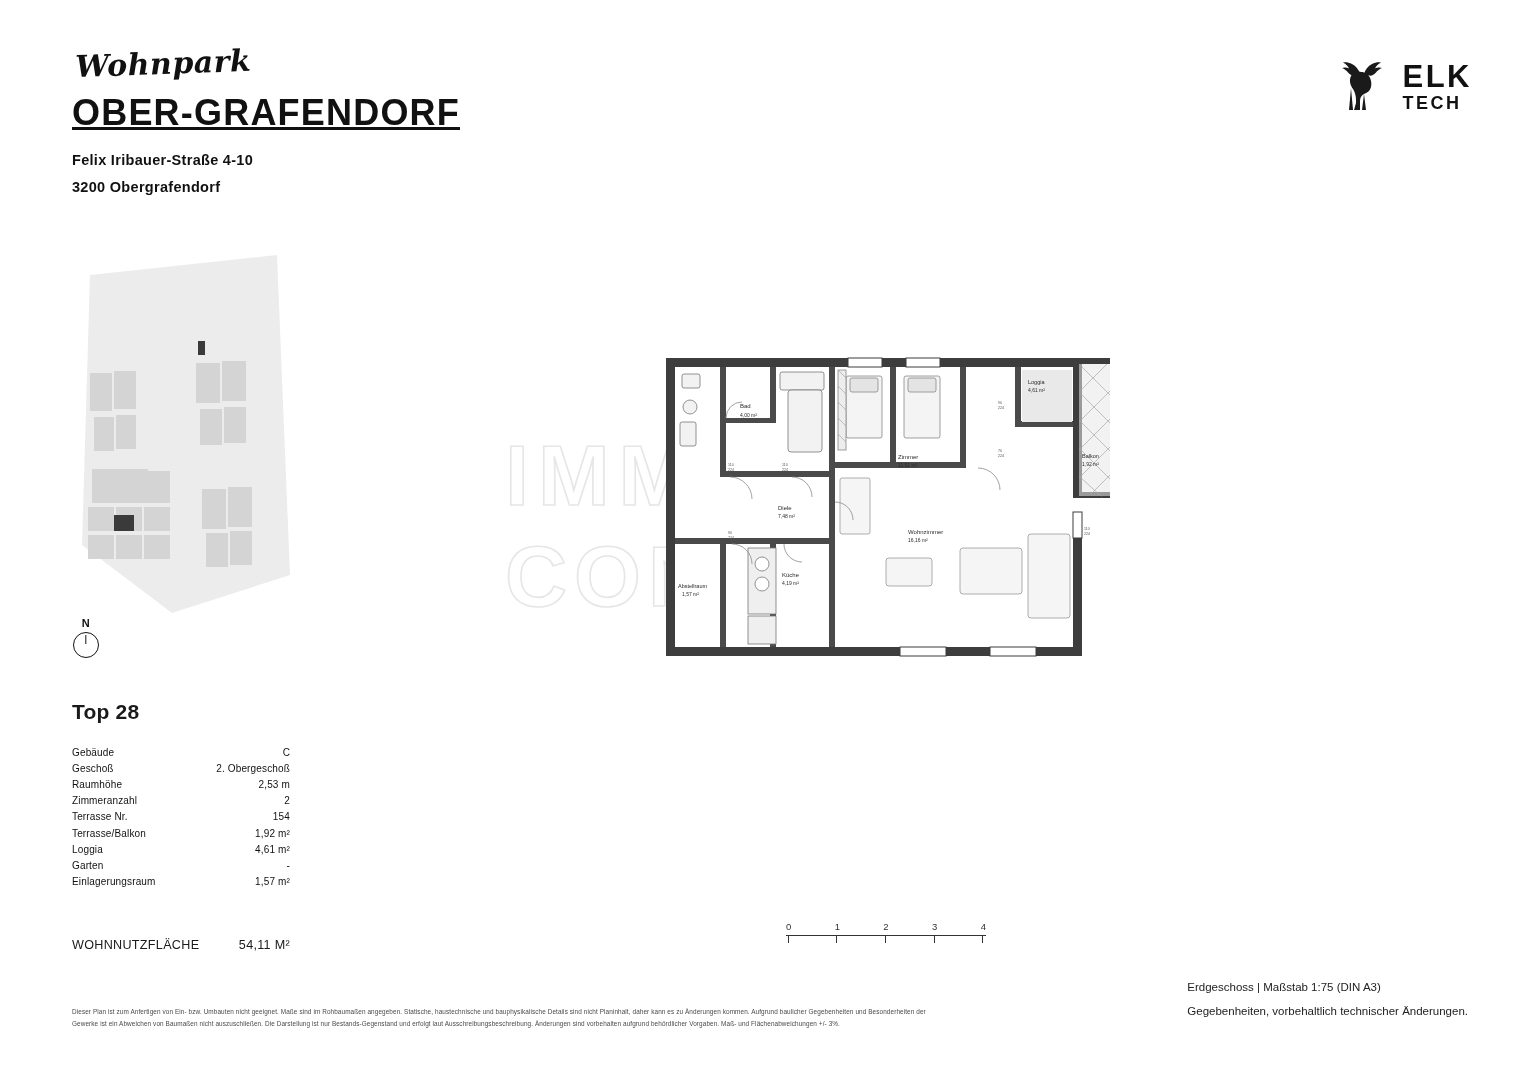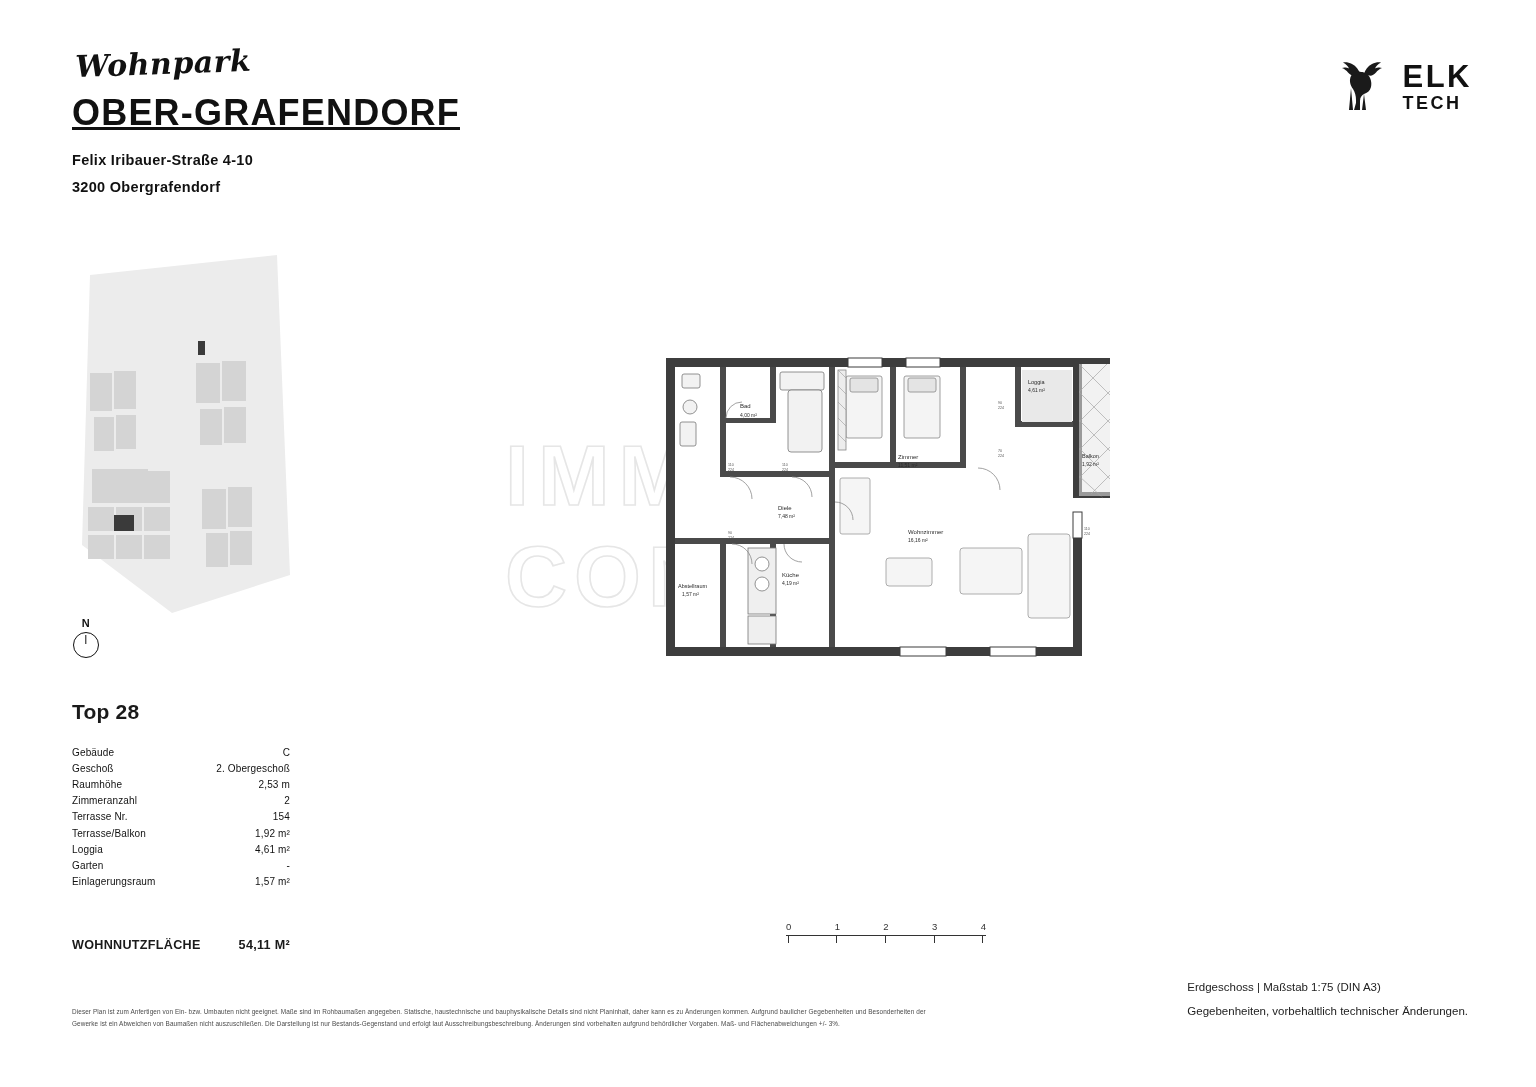--- a/index.html
+++ b/index.html
@@ -152,21 +152,21 @@
     white-space: nowrap;
   }
   .total-row {
     position: absolute;
     left: 72px;
     top: 938px;
     width: 218px;
     display: flex;
     justify-content: space-between;
     font-size: 12.6px;
-    font-weight: 700;
+    font-weight: 400;
     letter-spacing: 0.3px;
   }
 
   
   .disclaimer {
     position: absolute;
     left: 72px;
     top: 1006px;
     width: 880px;
     font-size: 6.4px;

